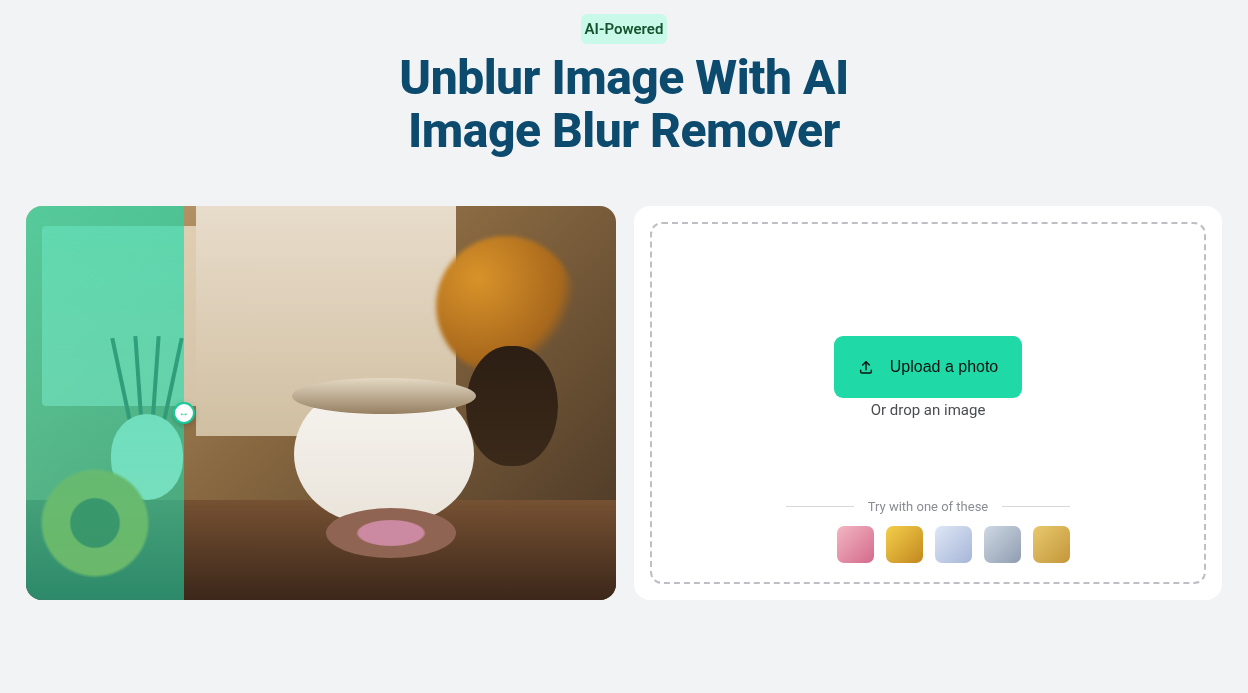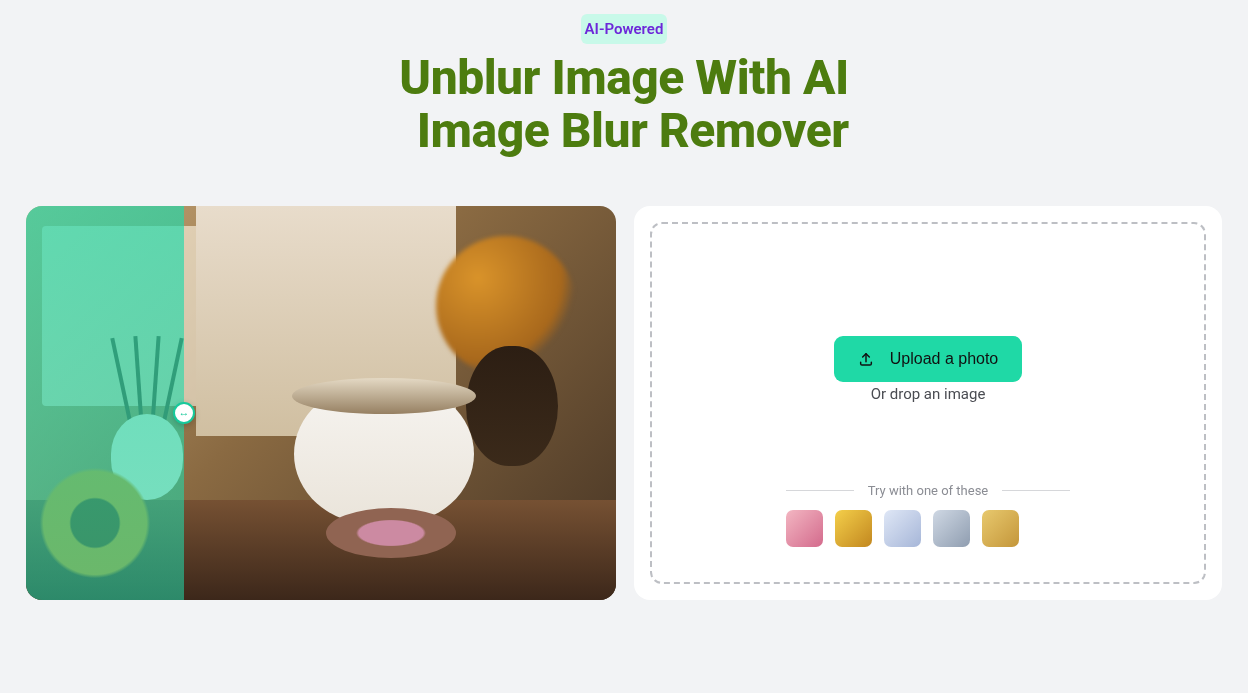--- a/index.html
+++ b/index.html
@@ -1,19 +1,19 @@
 <!DOCTYPE html>
 <html><head>
   <meta charset="utf-8">
   <style>
     *{margin:0;padding:0;box-sizing:border-box}
     body{font-family:-apple-system,BlinkMacSystemFont,"Segoe UI",Roboto,Helvetica,Arial,sans-serif;background:#f2f3f5;width:1248px;height:693px;overflow:hidden}
     .wrap{display:flex;flex-direction:column;align-items:center;padding-top:14px}
-    .badge{background:#c8f9e9;color:#6d28d9;font-size:15px;font-weight:600;padding:6px 4px;border-radius:6px;margin-bottom:8px}
-    .title{font-size:48px;font-weight:800;color:#4d7c0f;text-align:right;line-height:1.1;letter-spacing:-0.5px}
+    .badge{background:#c8f9e9;color:#14532d;font-size:15px;font-weight:600;padding:6px 4px;border-radius:6px;margin-bottom:8px}
+    .title{font-size:48px;font-weight:800;color:#0c4a6e;text-align:center;line-height:1.1;letter-spacing:-0.5px}
     .subtitle{max-width:560px;text-align:center;color:#73767d;font-size:17px;line-height:1.4;margin-top:22px}
     .panels{display:flex;gap:18px;margin-top:48px;padding:0 26px;width:100%}
     .preview{position:relative;width:590px;height:394px;border-radius:16px;overflow:hidden;flex-shrink:0;background:linear-gradient(135deg,#c9a878 0%,#8a6a42 45%,#463424 100%)}
     .scene{position:absolute;inset:0}
     .window{position:absolute;top:20px;left:16px;width:180px;height:180px;background:rgba(255,248,232,.6);border-radius:4px}
     .curtain{position:absolute;top:0;left:170px;width:260px;height:230px;background:linear-gradient(180deg,#e8dccb,#d0bfa1)}
     .flowers{position:absolute;top:30px;right:40px;width:140px;height:140px;border-radius:50%;background:radial-gradient(circle at 30% 30%,#d9932a,#a8681c 60%,transparent 70%);filter:blur(2px)}
     .vase-f{position:absolute;top:140px;right:58px;width:92px;height:120px;background:linear-gradient(180deg,#2c1e13,#3b2a1a);border-radius:50px/70px}
     .jar{position:absolute;top:178px;left:268px;width:180px;height:140px;background:linear-gradient(180deg,#f4f1ec 18%,#eae4da 100%);border-radius:92px/82px}
     .jar-lid{position:absolute;top:172px;left:266px;width:184px;height:36px;background:linear-gradient(180deg,#e4d9c4,#968062);border-radius:92px/18px}
@@ -24,24 +24,24 @@
     .brushes span:nth-child(2){left:10px;transform:rotate(-4deg)}
     .brushes span:nth-child(3){left:20px;transform:rotate(4deg)}
     .brushes span:nth-child(4){left:30px;transform:rotate(12deg)}
     .brushcup{position:absolute;top:208px;left:85px;width:72px;height:86px;background:#ede5d8;border-radius:36px/40px}
     .table{position:absolute;bottom:0;left:0;right:0;height:100px;background:linear-gradient(180deg,#765133,#3c271a)}
     .compact{position:absolute;bottom:42px;left:300px;width:130px;height:50px;background:radial-gradient(ellipse at center,#cc8aa2 35%,#906452 38%);border-radius:65px/25px}
     .overlay{position:absolute;top:0;left:0;width:158px;height:100%;background:linear-gradient(180deg,rgba(32,218,171,.68),rgba(32,218,171,.55));pointer-events:none}
     .handle{position:absolute;top:196px;left:147px;width:22px;height:22px;border-radius:50%;background:#fff;border:2px solid #17c99b;display:flex;align-items:center;justify-content:center;color:#17c99b;font-size:11px;font-weight:bold;box-shadow:0 2px 6px rgba(0,0,0,.2)}
     .upload{flex:1;background:#fff;border-radius:16px;padding:16px;display:flex}
     .dashed{flex:1;border:2px dashed #bdbfc4;border-radius:12px;display:flex;flex-direction:column;align-items:center;padding-top:112px}
-    .ubtn{background:#1fd9a6;color:#111;font-size:16px;font-weight:500;padding:14px 24px;border:none;border-radius:9px;display:flex;align-items:center;gap:16px;cursor:pointer}
+    .ubtn{background:#1fd9a6;color:#111;font-size:16px;font-weight:500;padding:22px 24px;border:none;border-radius:9px;display:flex;align-items:center;gap:16px;cursor:pointer}
     .ubtn svg{width:16px;height:16px}
     .drop{color:#4a4c52;font-size:15px;margin-top:3px}
-    .try-wrap{margin-top:80px;display:flex;flex-direction:column;align-items:flex-start}
+    .try-wrap{margin-top:80px;display:flex;flex-direction:column;align-items:flex-end}
     .try-head{display:flex;align-items:center;gap:14px;color:#8b8d94;font-size:13px}
     .try-head::before,.try-head::after{content:"";display:block;width:68px;height:1px;background:#d6d7da}
     .thumbs{display:flex;gap:12px;margin-top:12px}
     .thumb{width:37px;height:37px;border-radius:7px;cursor:pointer}
     .t1{background:linear-gradient(135deg,#f3b6c2,#d36a8c)}
     .t2{background:linear-gradient(135deg,#f4cf4a,#c2871f)}
     .t3{background:linear-gradient(135deg,#dfe7f6,#a6b6d8)}
     .t4{background:linear-gradient(135deg,#cfd8e4,#8f9db0)}
     .t5{background:linear-gradient(135deg,#e8c96e,#c4963a)}
   </style>

